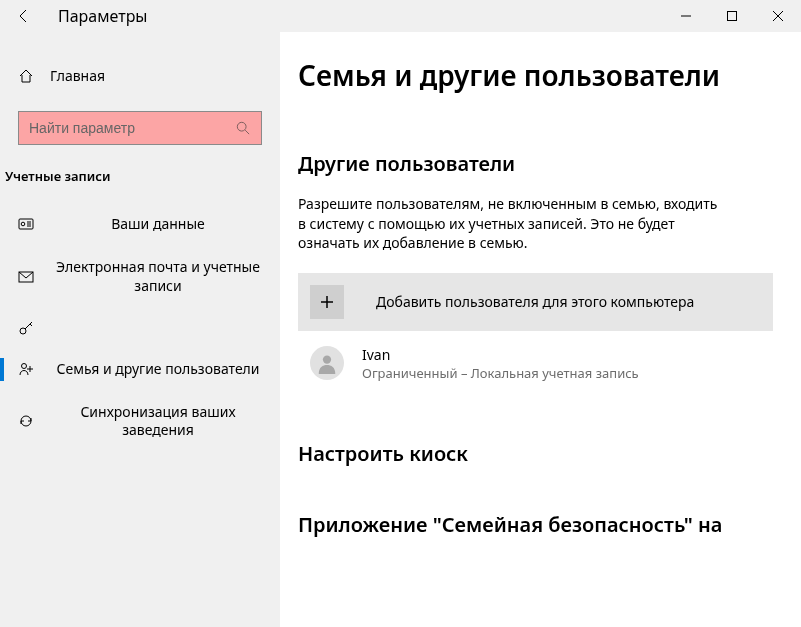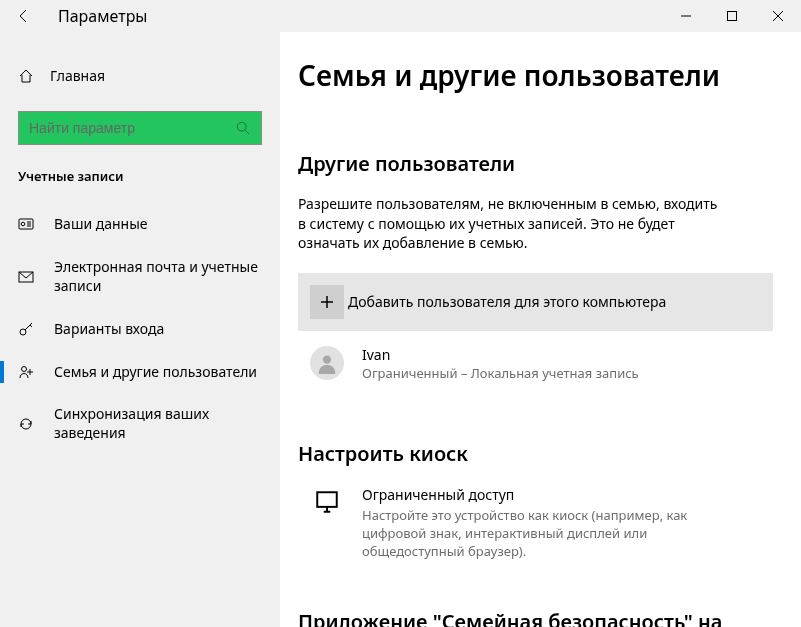--- a/index.html
+++ b/index.html
@@ -66,51 +66,52 @@
       cursor: pointer;
       font-size: 14px;
       color: #000;
       margin-bottom: 18px;
     }
     .home-icon { width: 16px; height: 16px; display:flex; align-items:center; justify-content:center;}
     .search-box {
       margin: 0 18px 22px 18px;
       height: 34px;
       border: 1px solid #8a8a8a;
-      background: #22c55e;
+      background: #fca5a5;
       display: flex;
       align-items: center;
       padding: 0 10px;
     }
     .search-input {
       flex: 1;
       border: none;
       outline: none;
       background: transparent;
       font-size: 14px;
       color: #333;
     }
     .search-input::placeholder { color: #666; }
     .search-icon { width: 16px; height: 16px; display:flex; align-items:center; justify-content:center; opacity:.7;}
     .side-section-title {
       font-size: 13px;
       font-weight: 600;
-      padding: 0 18px 18px 18px;
+      padding: 0 18px 18px 5px;
       color: #000;
     }
     .nav-item {
       display: flex;
       align-items: center;
       padding: 12px 18px;
       gap: 20px;
       cursor: pointer;
       font-size: 14px;
       color: #000;
       position: relative;
       line-height: 1.35;
+      text-align: center;
     }
     .nav-item.selected::before {
       content: "";
       position: absolute;
       left: 0;
       top: 10px;
       bottom: 10px;
       width: 4px;
       background: #0078d4;
     }
@@ -156,21 +157,21 @@
       line-height: 1.4;
       margin-bottom: 20px;
       max-width: 420px;
       margin-top: 17px;
     }
     .add-user-row {
       background: #e6e6e6;
       display: flex;
       align-items: center;
       padding: 12px 12px;
-      gap: 4px;
+      gap: 32px;
       cursor: pointer;
     }
     .plus-tile {
       width: 34px;
       height: 34px;
       background: #cfcfcf;
       display: flex;
       align-items: center;
       justify-content: center;
     }
@@ -293,21 +294,20 @@
       <span class="nav-label">Электронная почта и учетные записи</span>
     </div>
 
     <div class="nav-item">
       <span class="nav-icon">
         <svg width="16" height="16" viewBox="0 0 16 16">
             <circle cx="5" cy="11" r="3" stroke="#000" stroke-width="1" fill="none"></circle>
             <path d="M7 9 L14 2 M12 4 L14 6" stroke="#000" stroke-width="1"></path>
           </svg>
       </span>
-      <span class="nav-label">Варианты входа</span>
     </div>
 
 
     <div class="nav-item selected">
       <span class="nav-icon">
         <svg width="16" height="16" viewBox="0 0 16 16">
             <circle cx="6" cy="5" r="2.5" stroke="#000" stroke-width="1" fill="none"></circle>
             <path d="M2 14 C2 11 4 9.5 6 9.5 C8 9.5 10 11 10 14" stroke="#000" stroke-width="1" fill="none"></path>
             <path d="M12 5 V11 M9 8 H15" stroke="#000" stroke-width="1"></path>
           </svg>
@@ -350,28 +350,16 @@
           </svg>
       </div>
       <div class="user-meta">
         <span class="user-name">Ivan</span>
         <span class="user-sub">Ограниченный – Локальная учетная запись</span>
       </div>
     </div>
 
     <h2 class="section-title">Настроить киоск</h2>
 
-    <div class="kiosk-row">
-      <div class="kiosk-icon">
-        <svg width="26" height="26" viewBox="0 0 16 16">
-            <rect x="2" y="2" width="12" height="9" stroke="#000" stroke-width="1.2" fill="none"></rect>
-            <path d="M6 14 H10 M8 11 V14" stroke="#000" stroke-width="1.2"></path>
-          </svg>
-      </div>
-      <div class="kiosk-text">
-        <div class="kiosk-title">Ограниченный доступ</div>
-        <div class="kiosk-desc">Настройте это устройство как киоск (например, как цифровой знак, интерактивный дисплей или общедоступный браузер).</div>
-      </div>
-    </div>
 
     <h2 class="bottom-title">Приложение "Семейная безопасность" на</h2>
   </main>
 </div>
 
 </body></html>

